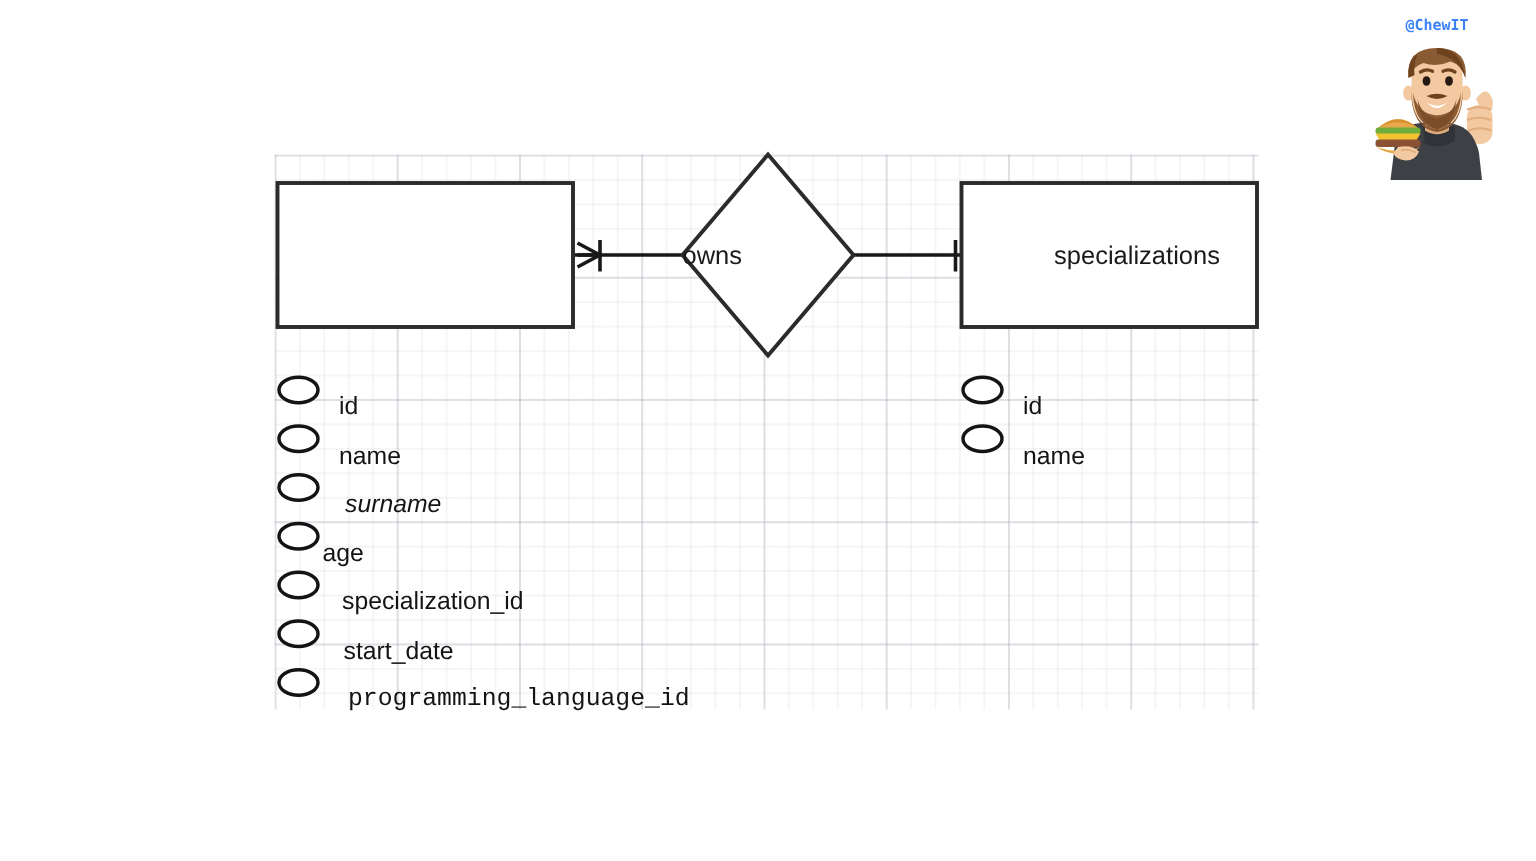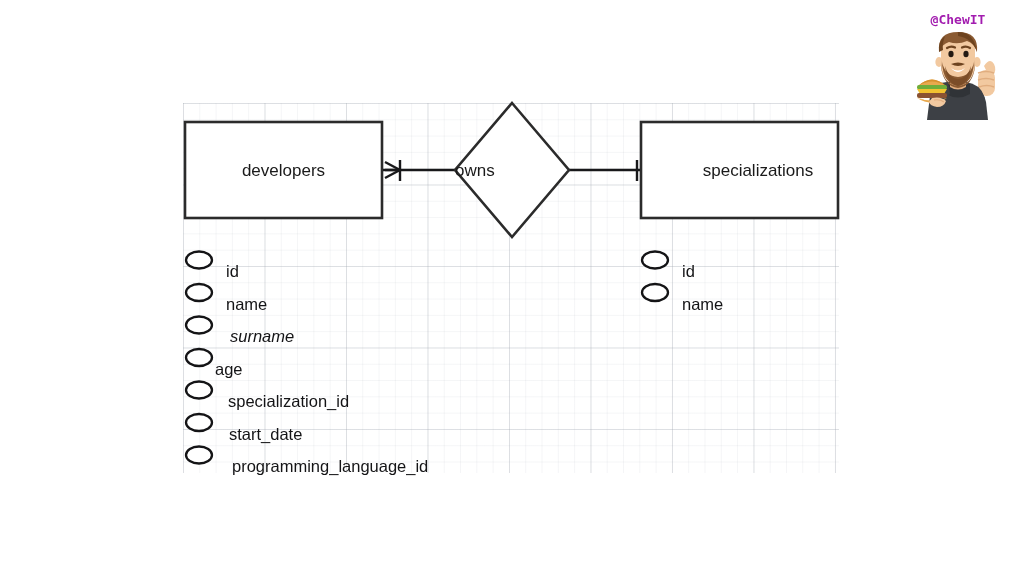--- a/index.html
+++ b/index.html
@@ -106,23 +106,23 @@
     width: 116px;
     height: 118px;
   }
   #watermark-handle {
     position: absolute;
     top: 8px;
     left: 0;
     width: 116px;
     text-align: center;
     font-family: "DejaVu Sans Mono", "Liberation Mono", monospace;
-    font-size: 13px;
+    font-size: 10px;
     font-weight: 700;
-    color: #a21caf;
+    color: #3b82f6;
     letter-spacing: 0px;
     white-space: nowrap;
   }
   #avatar-svg {
     position: absolute;
     top: 22px;
     left: 6px;
     width: 104px;
     height: 94px;
   }
@@ -163,33 +163,32 @@
       <ellipse class="attr-ellipse" cx="199" cy="422.5" rx="13" ry="8.5"></ellipse>
       <ellipse class="attr-ellipse" cx="199" cy="455" rx="13" ry="8.5"></ellipse>
     </g>
 
     <g>
       <ellipse class="attr-ellipse" cx="655" cy="260" rx="13" ry="8.5"></ellipse>
       <ellipse class="attr-ellipse" cx="655" cy="292.5" rx="13" ry="8.5"></ellipse>
     </g>
   </svg>
 
-  <div class="entity-label" style="left:185px; top:161px; width:197px;">developers</div>
 
   <div class="entity-label" style="left:641px; top:161px; width:234px;">specializations</div>
 
   <div class="rel-label" style="left:455px; top:161px; width:114px;">owns</div>
 
   <div class="attr-label" style="left:226px; top:253px;">id</div>
   <div class="attr-label" style="left:226px; top:285.5px;">name</div>
   <div class="attr-label" style="left:230px; top:318px;font-style:italic;">surname</div>
   <div class="attr-label" style="left:215px; top:350.5px;">age</div>
   <div class="attr-label" style="left:228px; top:383px;">specialization_id</div>
   <div class="attr-label" style="left:229px; top:415.5px;">start_date</div>
-  <div class="attr-label" style="left:232px; top:448px;">programming_language_id</div>
+  <div class="attr-label" style="left:232px; top:448px;font-family:Liberation Mono, monospace;">programming_language_id</div>
 
   <div class="attr-label" style="left:682px; top:253px;">id</div>
   <div class="attr-label" style="left:682px; top:285.5px;">name</div>
 
   <div id="watermark">
     <div id="watermark-handle">@ChewIT</div>
 
     <svg id="avatar-svg" viewBox="0 0 104 94">
 
       <g>

